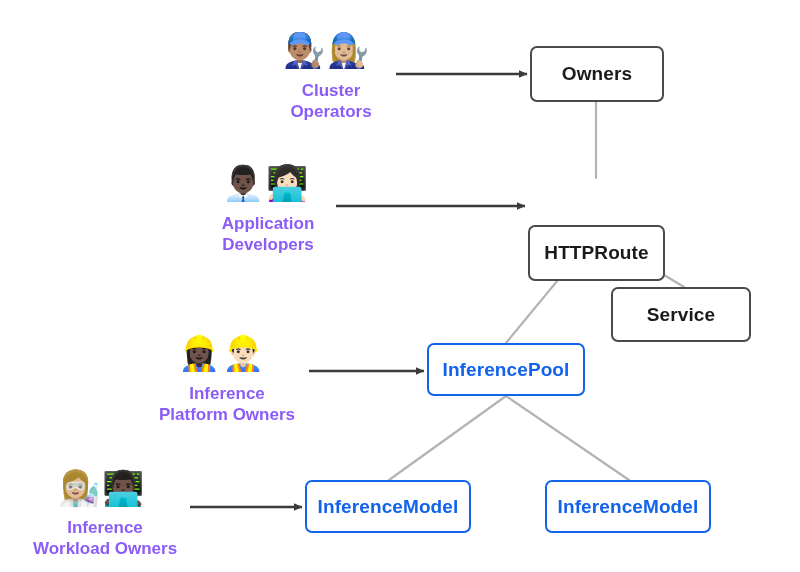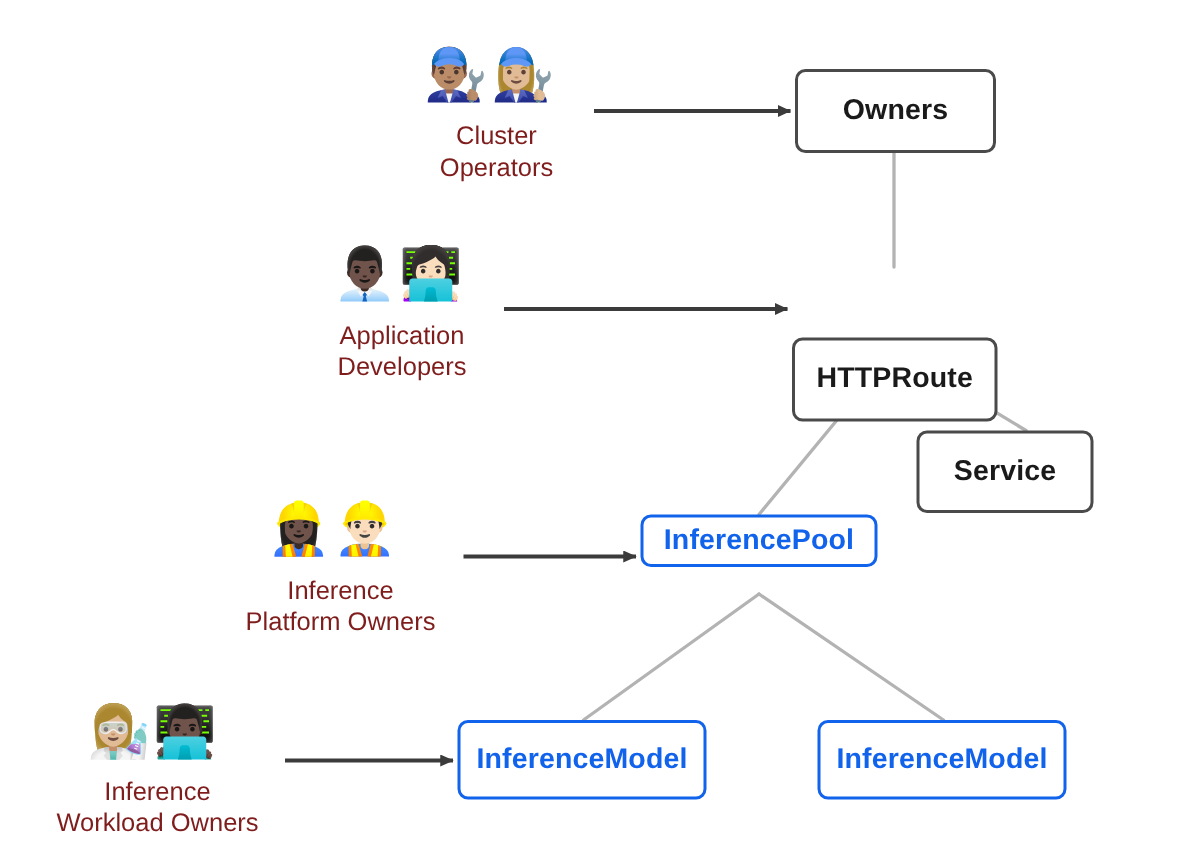--- a/index.html
+++ b/index.html
@@ -55,22 +55,22 @@
   }
   .persona .faces {
     font-size: 34px;
     line-height: 40px;
     letter-spacing: 2px;
     white-space: nowrap;
   }
   .persona .caption {
     font-size: 17px;
     line-height: 21px;
-    color: #7f1d1d;
-    font-weight: normal;
+    color: #8b5cf6;
+    font-weight: bold;
     margin-top: 2px;
     white-space: pre-line;
   }
 </style>
 </head>
 <body>
 
 <div id="canvas">
 
   <svg id="wires" viewBox="0 0 800 572" xmlns="http://www.w3.org/2000/svg">
@@ -94,24 +94,24 @@
       </g>
   </svg>
 
   <div id="node-layer">
       <div class="node dark" style="left: 530px; top: 46px; width: 134px; height: 56px;">
         <span>Owners</span>
       </div>
       <div class="node dark" style="left: 528px; top: 178px; width: 137px; height: 56px; margin-top: 47px;">
         <span>HTTPRoute</span>
       </div>
-      <div class="node dark" style="left: 611px; top: 287px; width: 118px; height: 55px;">
+      <div class="node dark" style="left: 611px; top: 287px; width: 140px; height: 55px;">
         <span>Service</span>
       </div>
-      <div class="node blue" style="left: 427px; top: 343px; width: 158px; height: 35px; align-items: center;">
+      <div class="node blue" style="left: 427px; top: 343px; width: 158px; height: 53px; align-items: center;">
         <span>InferencePool</span>
       </div>
       <div class="node blue" style="left: 305px; top: 480px; width: 166px; height: 53px;">
         <span>InferenceModel</span>
       </div>
       <div class="node blue" style="left: 545px; top: 480px; width: 166px; height: 53px;">
         <span>InferenceModel</span>
       </div>
     </div>
   <div id="persona-layer">

